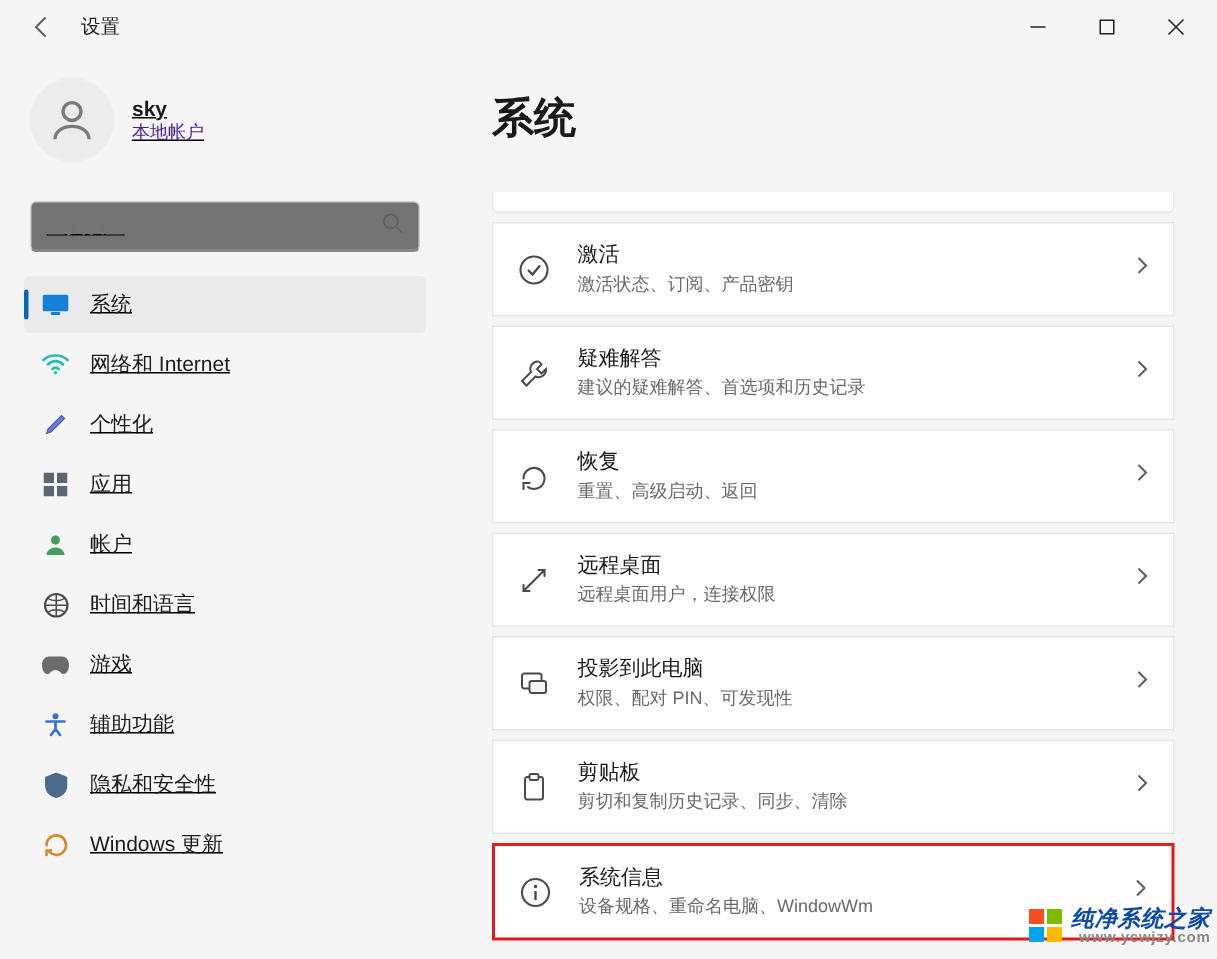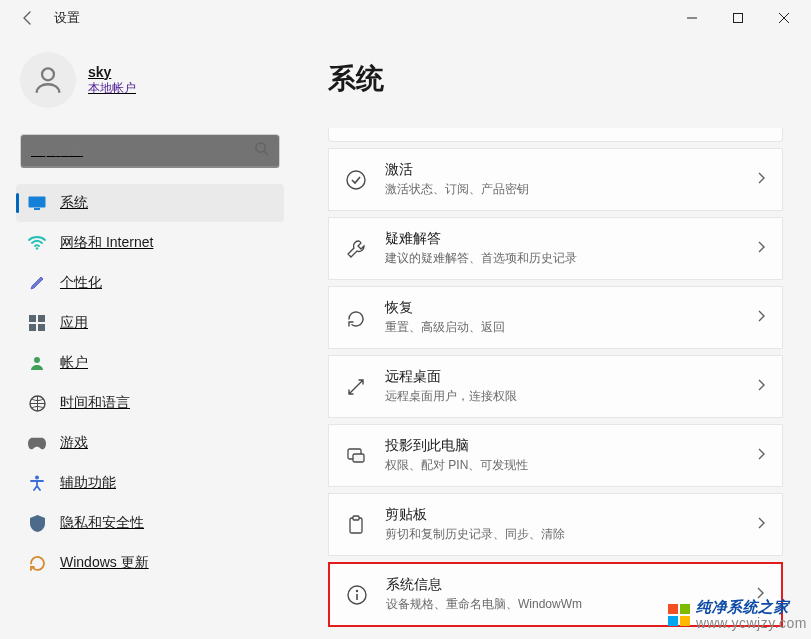--- a/index.html
+++ b/index.html
@@ -31,21 +31,21 @@
   .card { background:#fdfdfd; border:1px solid #e6e6e6; border-radius:0; padding: 12px 16px; display:flex; align-items:center; gap:18px; }
   .cicon { width:22px; height:22px; display:flex; align-items:center; justify-content:center; color:#4a4a4a; flex-shrink:0; }
   .ctext { flex:1; }
   .ctitle { font-size:14px; color:#1a1a1a; }
   .csub { font-size:12px; color:#6a6a6a; margin-top:2px; }
   .chev { color:#606060; flex-shrink:0; }
   .card.highlight { border: 2px solid #e31b1b; }
   .watermark { position:absolute; right:4px; bottom:8px; display:flex; align-items:center; gap:6px; font-size:15px; font-weight:700; color:#0c4aa6; font-style:italic; letter-spacing:0.5px; }
   .wm-logo { display:flex; gap:2px; }
   .wm-sq { width:10px; height:10px; }
-  .wm-url { font-size:14px; color:#888; font-weight:400; font-style:normal; display:block; text-align:right; margin-top:-2px; }
+  .wm-url { font-size:10px; color:#888; font-weight:700; font-style:normal; display:block; text-align:right; margin-top:-2px; }
 </style>
 </head>
 <body>
 
 <div class="window">
   <div class="titlebar">
     <div class="back-btn">
       <svg width="16" height="16" viewBox="0 0 16 16">
           <path d="M10 2 L4 8 L10 14" stroke="currentColor" stroke-width="1.4" fill="none" stroke-linecap="round" stroke-linejoin="round"></path>
         </svg>

